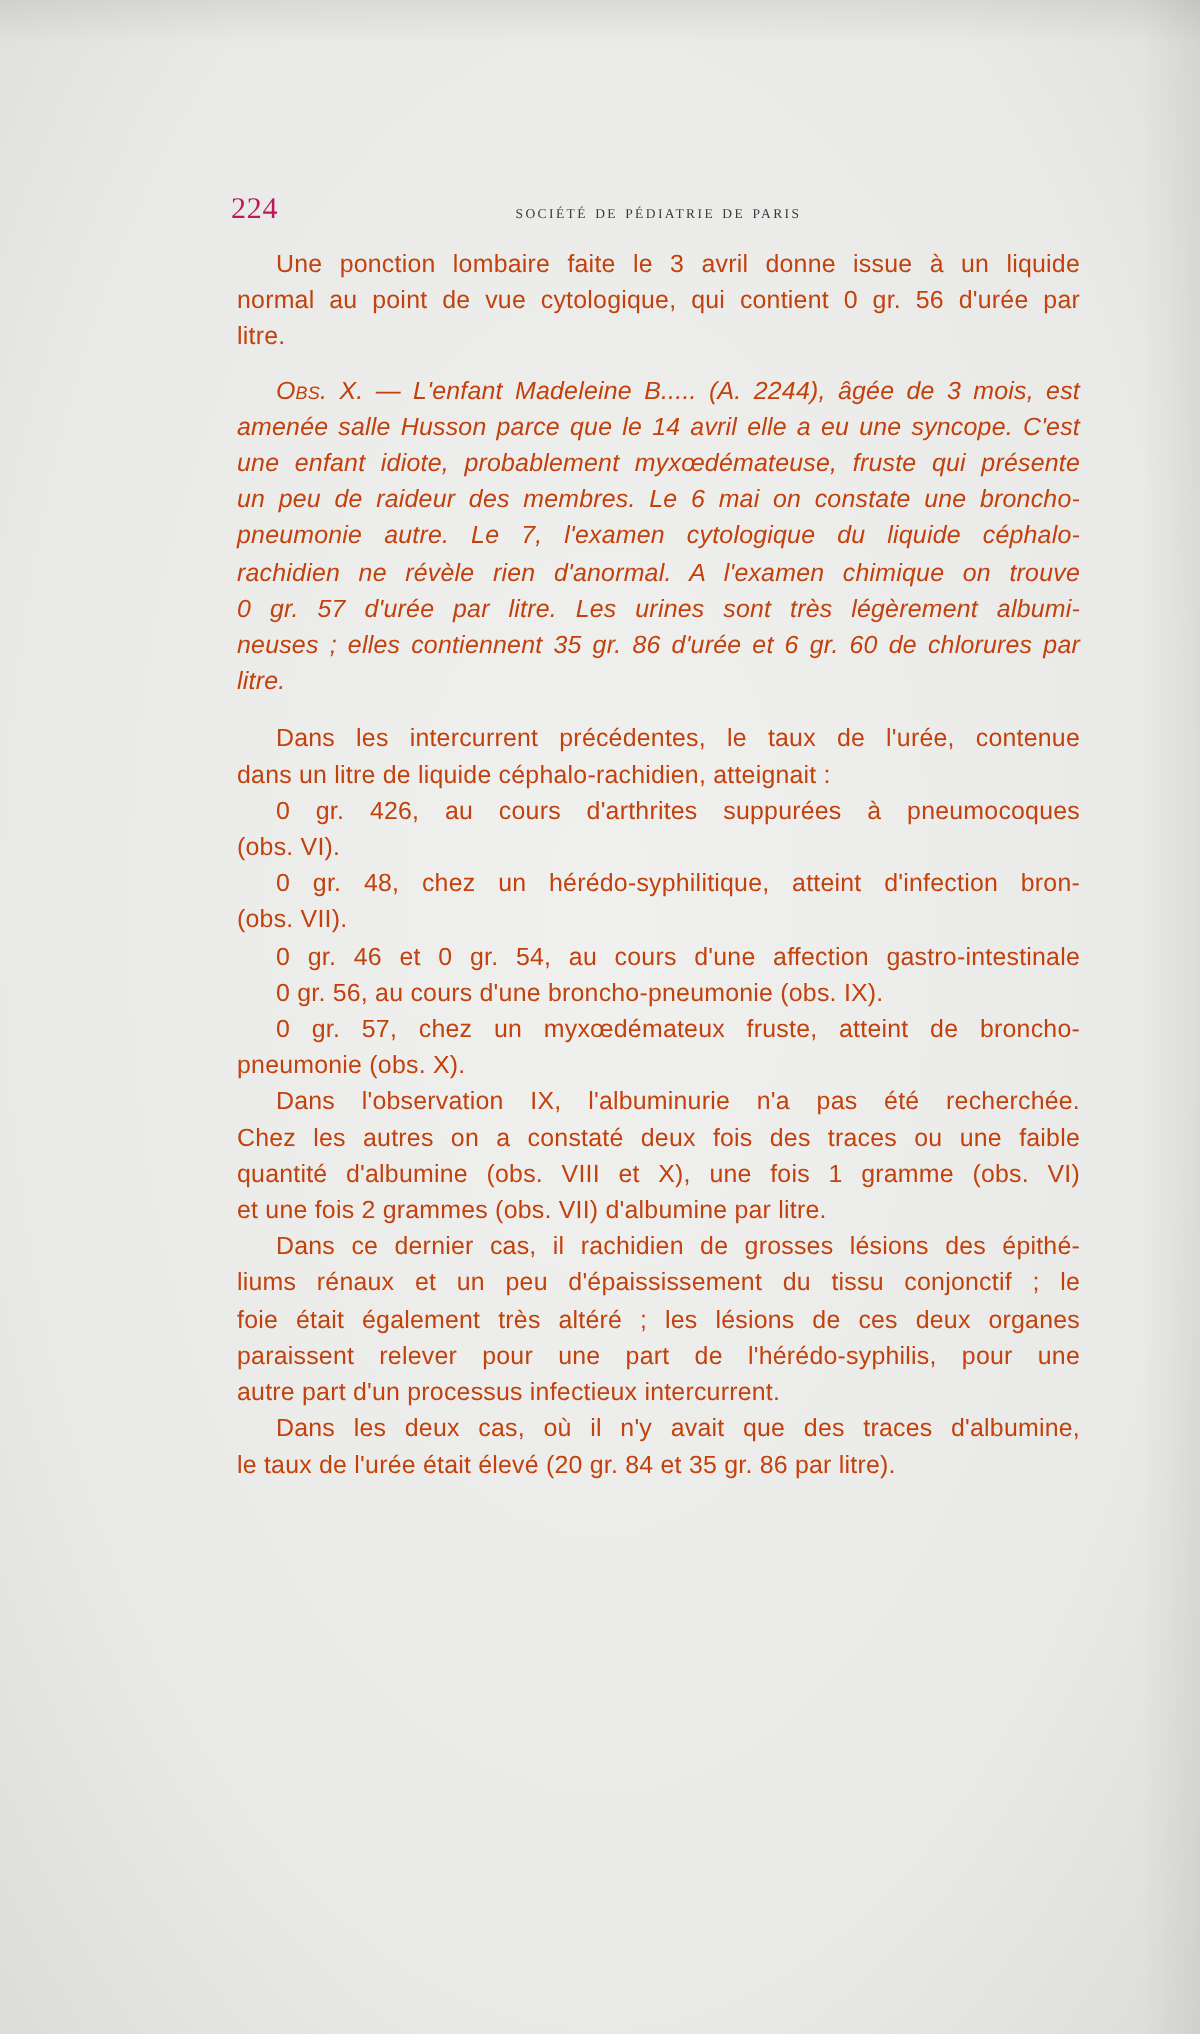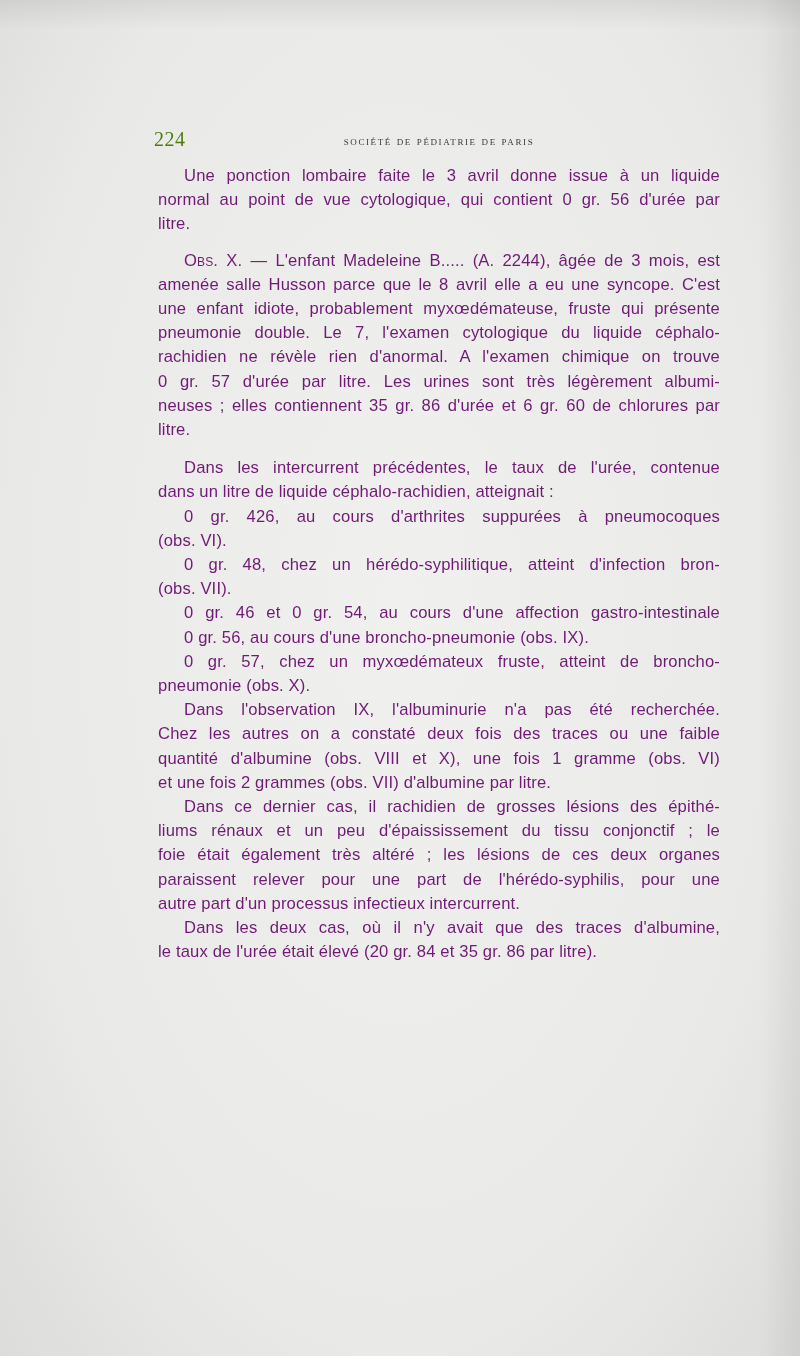--- a/index.html
+++ b/index.html
@@ -40,46 +40,47 @@
     .running-head {
       position: relative;
       height: 26px;
       margin-bottom: 10px;
     }
     .page-number {
       position: absolute;
       left: -4px;
       top: 0;
       font-size: 20px;
-      color: #4d7c0f;
+      color: #be185d;
       letter-spacing: 0.5px;
     }
     .journal-title {
       position: absolute;
       left: 0;
       right: 0;
       top: 5px;
       text-align: center;
       font-size: 13px;
       letter-spacing: 1.6px;
       font-variant: small-caps;
       text-transform: lowercase;
       color: #3a3a3a;
     }
     .body-text {
       font-family: "Liberation Sans Narrow", "Liberation Sans", "DejaVu Sans", sans-serif;
       font-size: 16.6px;
       line-height: 24.2px;
-      color: #701a75;
+      color: #c2410c;
       text-align: justify;
       text-align-last: left;
       letter-spacing: 0.15px;
     }
     .gap-small {
       margin-top: 12px !important;
+      font-style: italic;
     }
     .obs-label {
       font-variant: small-caps;
     }
     .line {
       display: block;
       white-space: nowrap;
     }
     .line.justify {
       text-align: justify;
@@ -106,23 +107,24 @@
   <div class="body-text">
 
     <div class="para-block">
       <span class="line justify indent">Une ponction lombaire faite le 3 avril donne issue à un liquide</span>
       <span class="line justify">normal au point de vue cytologique, qui contient 0 gr. 56 d'urée par</span>
       <span class="line">litre.</span>
     </div>
 
     <div class="para-block gap-small" style="margin-top:14px">
       <span class="line justify indent"><span class="obs-label">Obs. X.</span><span> — L'enfant Madeleine B..... (A. 2244), âgée de 3 mois, est</span></span>
-      <span class="line justify">amenée salle Husson parce que le 8 avril elle a eu une syncope. C'est</span>
+      <span class="line justify">amenée salle Husson parce que le 14 avril elle a eu une syncope. C'est</span>
       <span class="line justify">une enfant idiote, probablement myxœdémateuse, fruste qui présente</span>
-      <span class="line justify">pneumonie double. Le 7, l'examen cytologique du liquide céphalo-</span>
+      <span class="line justify">un peu de raideur des membres. Le 6 mai on constate une broncho-</span>
+      <span class="line justify">pneumonie autre. Le 7, l'examen cytologique du liquide céphalo-</span>
       <span class="line justify">rachidien ne révèle rien d'anormal. A l'examen chimique on trouve</span>
       <span class="line justify">0 gr. 57 d'urée par litre. Les urines sont très légèrement albumi-</span>
       <span class="line justify">neuses ; elles contiennent 35 gr. 86 d'urée et 6 gr. 60 de chlorures par</span>
       <span class="line">litre.</span>
     </div>
 
     <div class="para-block" style="margin-top:14px">
       <span class="line justify indent">Dans les intercurrent précédentes, le taux de l'urée, contenue</span>
       <span class="line">dans un litre de liquide céphalo-rachidien, atteignait :</span>
     </div>

